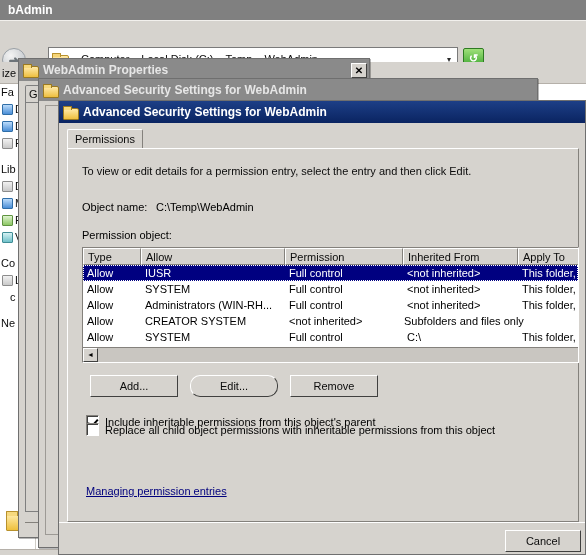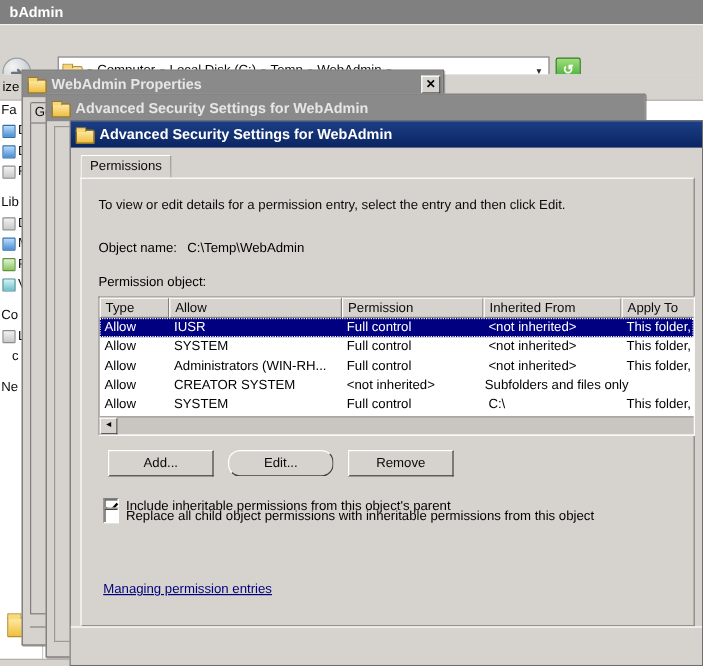--- a/index.html
+++ b/index.html
@@ -529,16 +529,19 @@
         <span>Replace all child object permissions with inheritable permissions from this object</span>
       </div>
 
       <a class="link" href="#">Managing permission entries</a>
     </div>
 
     <div class="ass-footer">
       <div class="btn btn-ok default">
         <span>OK</span>
       </div>
+      <div class="btn btn-cancel">
+        <span>Cancel</span>
+      </div>
     </div>
   </div>
 
 </div>
 
 </body></html>

